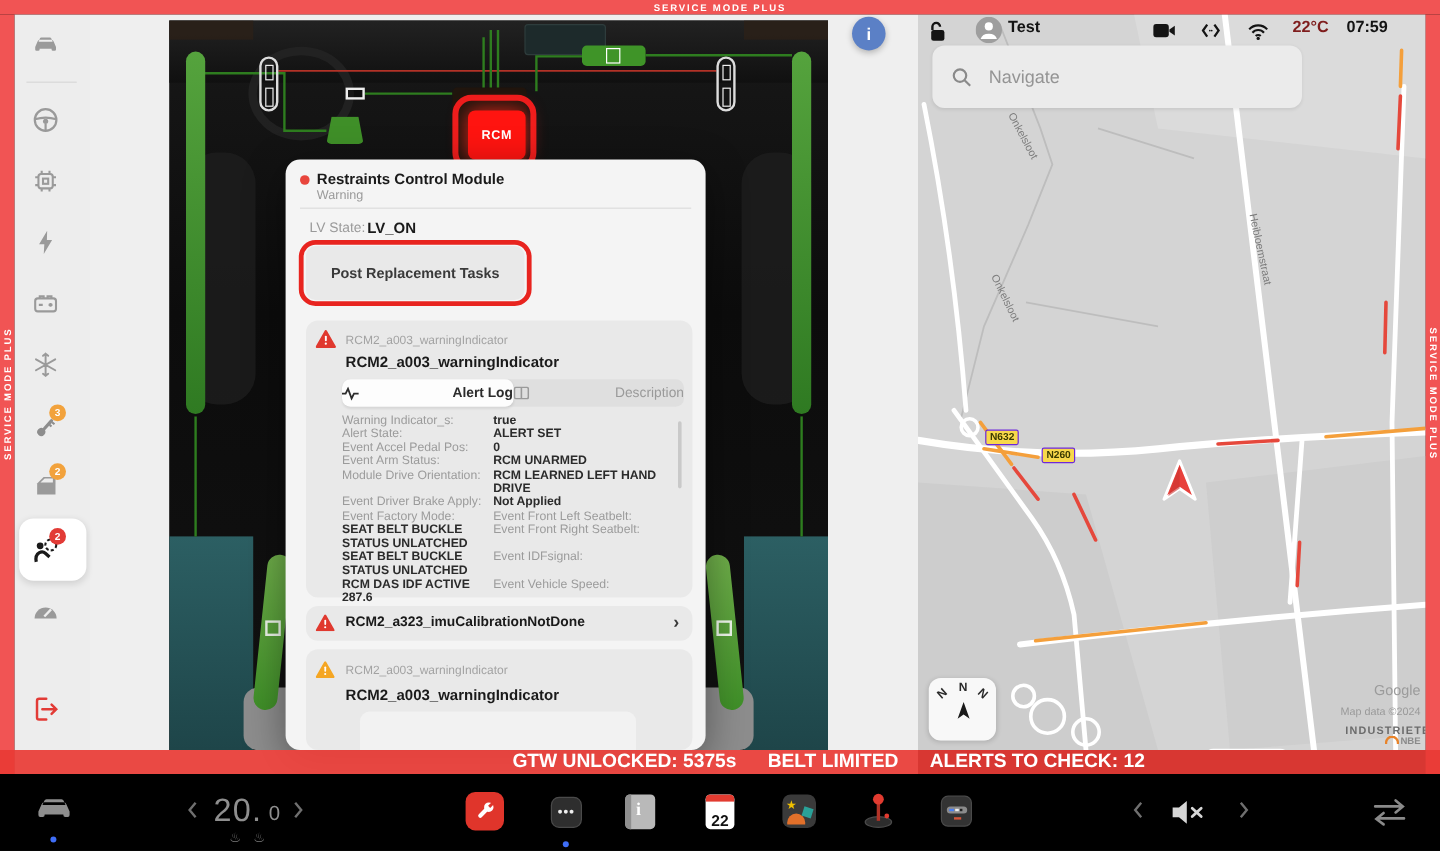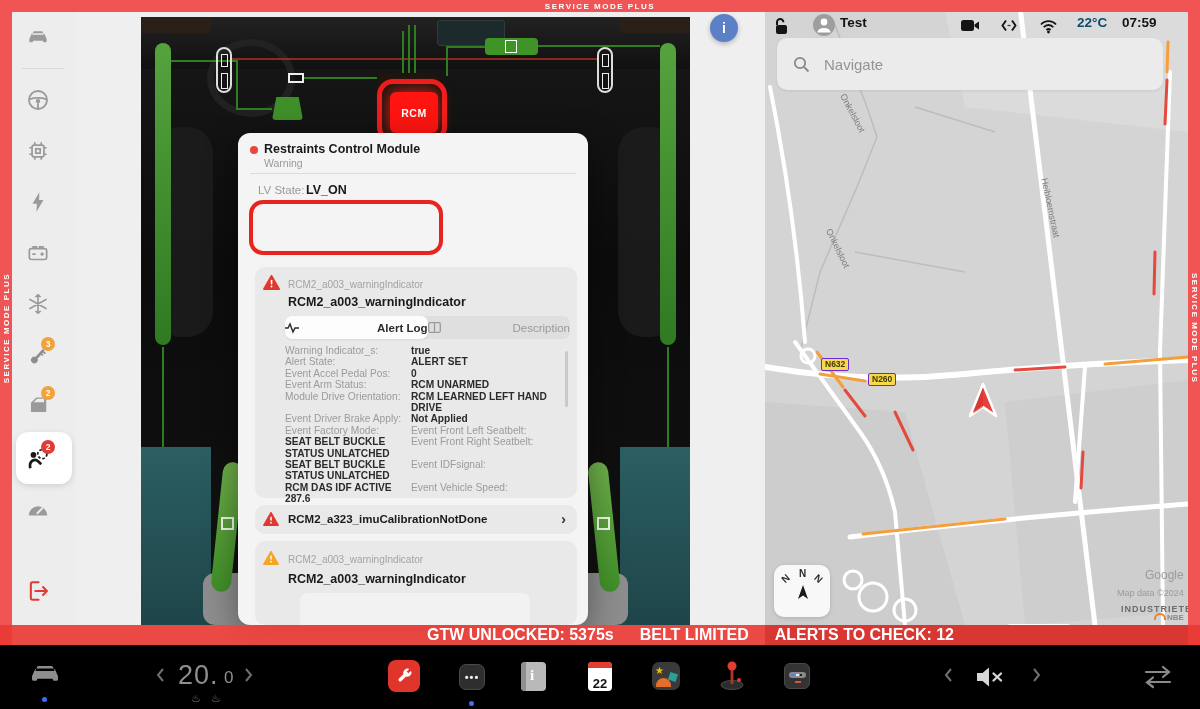--- a/index.html
+++ b/index.html
@@ -85,23 +85,23 @@
     font-size:10.2px;line-height:11.4px;}
   .kv .k{color:#9b9b9b;} .kv .v{color:#2b2b2b;font-weight:600;}
   .kscroll{left:310px;top:84px;width:3px;height:56px;background:#c9c9c9;border-radius:2px;}
   .chev{font-size:15px;font-weight:bold;color:#3a3a3a;}
   .card3-partial{left:45px;top:52px;width:230px;height:40px;background:#f2f2f2;border-radius:8px;}
 
   
   .map{left:765px;top:12px;width:423px;height:613px;background:#d4d4d4;overflow:hidden;z-index:5;}
   .m-status{position:absolute;top:2px;left:0;width:423px;height:28px;}
   .m-user{position:absolute;left:75px;top:1px;font-size:13.5px;font-weight:600;color:#141414;}
-  .m-temp{position:absolute;left:312px;top:1px;font-size:13.5px;font-weight:600;color:#0c4a6e;}
+  .m-temp{position:absolute;left:312px;top:1px;font-size:13.5px;font-weight:600;color:#7f1d1d;}
   .m-time{position:absolute;left:357px;top:1px;font-size:13.5px;font-weight:bold;color:#141414;}
-  .m-search{position:absolute;left:12px;top:26px;width:386px;height:52px;background:#ebebeb;border-radius:10px;
+  .m-search{position:absolute;left:12px;top:26px;width:308px;height:52px;background:#ebebeb;border-radius:10px;
     display:flex;align-items:center;gap:12px;padding:0 16px;box-shadow:0 1px 3px rgba(0,0,0,.08);}
   .m-search input{flex:1;border:none;background:transparent;outline:none;font-size:15px;color:#6f6f6f;}
   .m-search input::placeholder{color:#949494;}
   .street{position:absolute;font-size:9px;color:#7c7c7c;white-space:nowrap;}
   .route-badge{position:absolute;background:#f8d84b;border:1px solid #6d28d9;border-radius:2px;
     font-size:8.5px;font-weight:bold;color:#3a3a00;padding:0 3px;line-height:11px;}
   .city-label{position:absolute;left:238px;top:595px;width:72px;height:26px;background:rgba(255,255,255,.95);
     border-radius:8px;display:flex;align-items:center;justify-content:center;font-size:12.5px;color:#4a4a4a;margin-top:17px;}
   .gwm{position:absolute;left:380px;top:556px;font-size:12px;color:#9b9b9b;}
   .mdata{position:absolute;left:352px;top:576px;font-size:9px;color:#9a9a9a;}
@@ -380,20 +380,21 @@
     <span class="indus2">NBE</span>
   </div>
 
   <div class="abs panel">
     <span class="abs p-dot"></span>
     <span class="abs p-title">Restraints Control Module</span>
     <span class="abs p-sub">Warning</span>
     <div class="abs p-div"></div>
     <span class="abs p-lvlabel">LV State:</span>
     <span class="abs p-lvvalue">LV_ON</span>
+    <button class="abs p-btn">Post Replacement Tasks</button>
     <div class="abs p-btn-ring"></div>
 
     <div class="abs card" style="top:134px;height:231px">
       <svg class="abs wtri" style="left:8px;top:8px" viewBox="0 0 18 16">
           <polygon points="9,1 17,15 1,15" fill="#e0392f" stroke="#e0392f" stroke-width="2" stroke-linejoin="round"></polygon>
           <rect x="8.2" y="5" width="1.7" height="5" rx=".8" fill="#fff"></rect>
           <circle cx="9" cy="12.2" r="1" fill="#fff"></circle>
         </svg>
       <span class="abs code" style="left:33px;top:12px">RCM2_a003_warningIndicator</span>
       <span class="abs atitle" style="left:33px;top:28px">RCM2_a003_warningIndicator</span>

